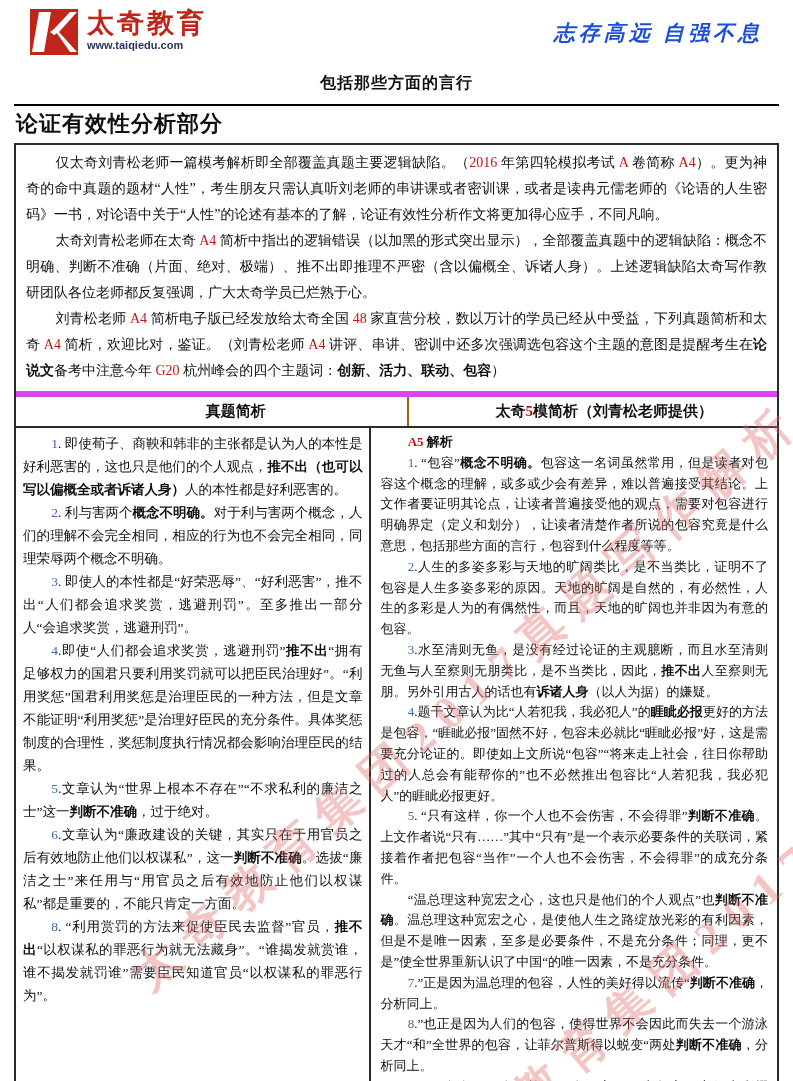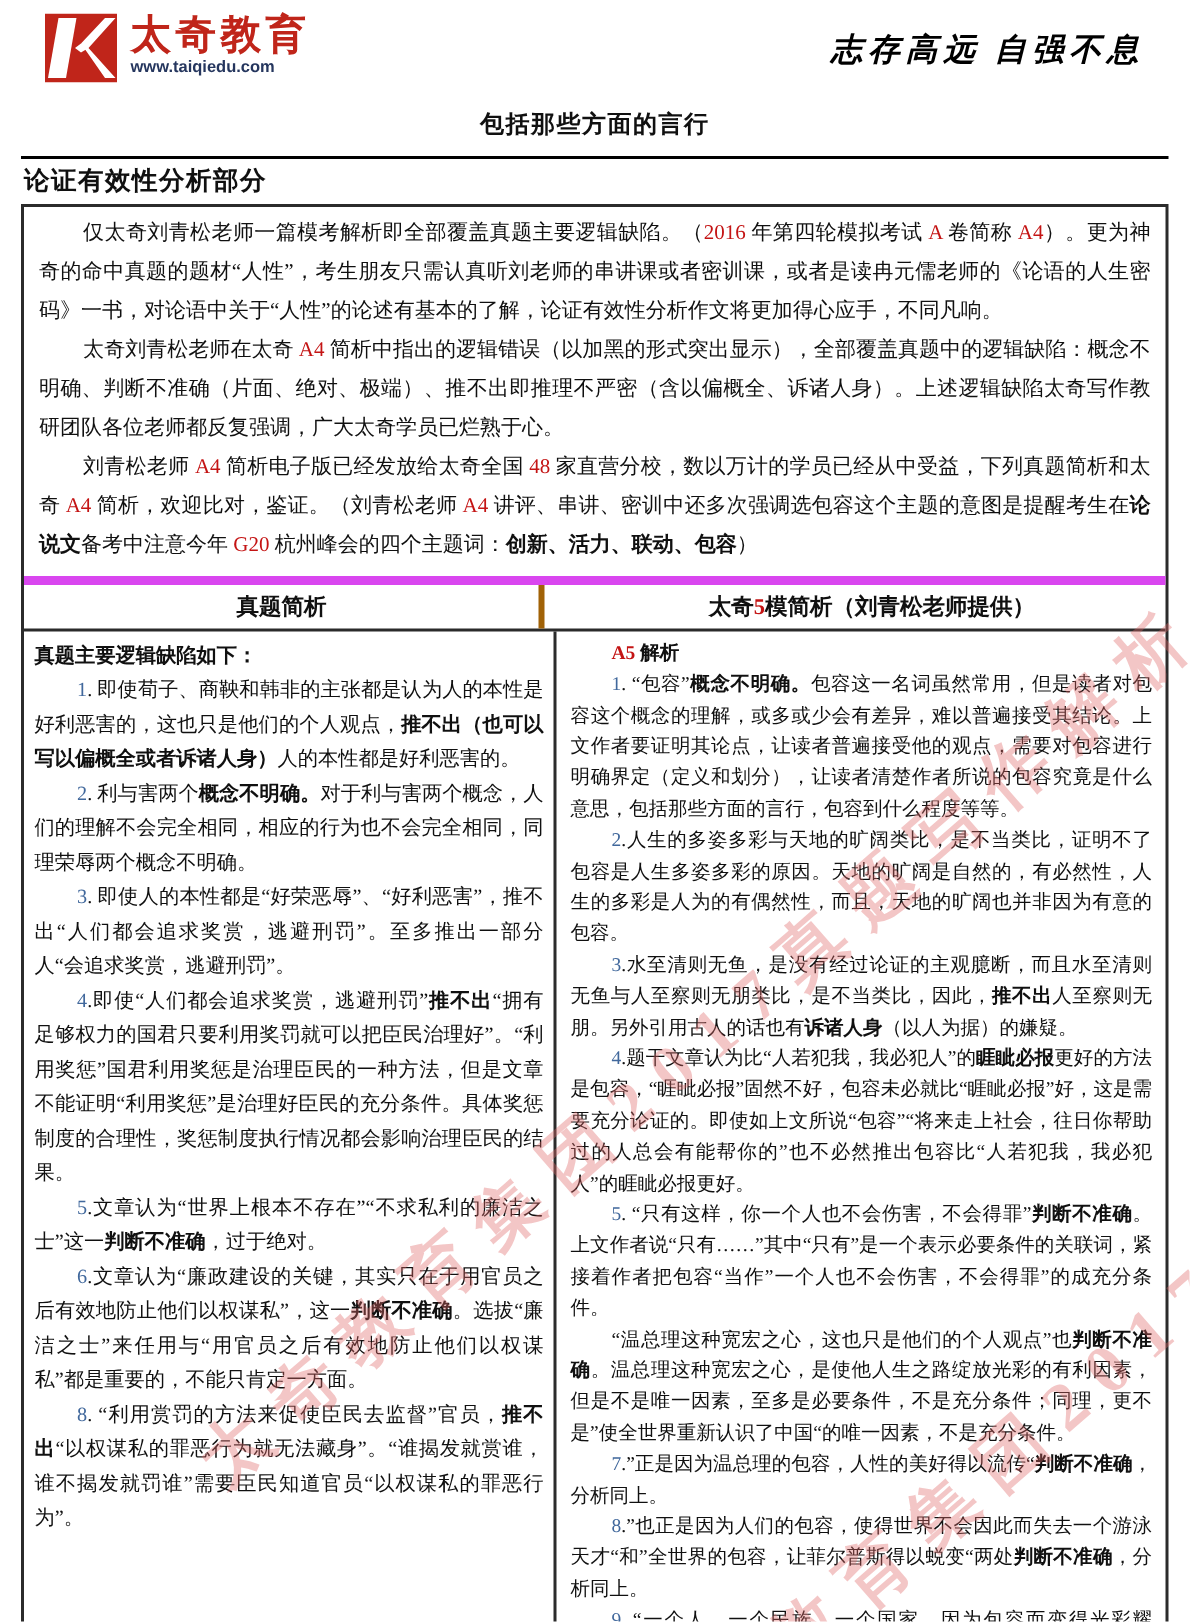--- a/index.html
+++ b/index.html
@@ -8,32 +8,32 @@
     position:relative;width:793px;height:1081px;background:#fff;overflow:hidden;
     font-family:"Liberation Serif","DejaVu Serif",serif;color:#101010;
   }
   
   .header{display:flex;justify-content:space-between;align-items:center;padding:9px 30px 0 30px;}
   .logo-wrap{display:flex;gap:9px;align-items:flex-start;}
   .logo-box{width:48px;height:46px;flex:0 0 auto;}
   .brand-col{display:flex;flex-direction:column;}
   .brand-name{color:#c0251a;font-weight:bold;font-size:27px;line-height:1.05;letter-spacing:3px;font-family:"Liberation Sans",sans-serif;}
   .brand-url{color:#25365e;font-size:11px;font-weight:bold;margin-top:2px;font-family:"Liberation Sans",sans-serif;}
-  .slogan{font-size:21px;font-weight:900;font-style:italic;letter-spacing:4px;margin-top:2px;color:#000000;}
+  .slogan{font-size:21px;font-weight:900;font-style:italic;letter-spacing:4px;margin-top:2px;color:#1d4ed8;}
   
   .page-title{text-align:center;font-size:16px;font-weight:bold;margin-top:18px;letter-spacing:1px;}
   .rule{border-top:2px solid #000;margin:10px 14px 0 14px;}
-  .section-title{font-size:17px;font-weight:bold;margin:3px 0 2px 16px;letter-spacing:1px;}
+  .section-title{font-size:22px;font-weight:bold;margin:3px 0 2px 16px;letter-spacing:1px;}
   
   .doc-table{margin:4px 14px 0 14px;border:2px solid #2b2b2b;background:#fff;position:relative;z-index:2;}
   .intro-cell{border-bottom:6px solid #d946ef;padding:5px 10px 7px 10px;font-size:14px;line-height:26px;text-align:justify;}
   .intro-cell .para{margin:0;text-indent:2.1em;}
   .head-row{display:flex;border-bottom:2px solid #2b2b2b;font-size:15px;text-align:center;}
   .head-cell{padding:5px 2px;}
-  .head-left{width:44.6%;border-right:4px solid #a16207;}
+  .head-left{width:44.6%;border-right:2px solid #a16207;margin-left:48px;}
   .head-right{flex:1;padding-left:24px;}
   .body-row{display:flex;align-items:stretch;min-height:722px;}
   .body-left{width:44.6%;border-right:2px solid #2b2b2b;padding:4px 7px 6px 7px;font-size:13.5px;line-height:23px;text-align:justify;}
   .body-right{flex:1;padding:4px 9px 6px 9px;font-size:13px;line-height:20.8px;text-align:justify;}
   .body-left .para,.body-right .para{margin:0;text-indent:2.1em;}
   .col-heading{margin:0;font-weight:bold;}
   .col-heading.left{text-indent:0;}
   .col-heading.right{text-indent:2.1em;}
   
   .b{font-weight:bold;}
@@ -82,21 +82,20 @@
           <p class="para"><span>太奇刘青松老师在太奇 </span><span class="c-red">A4</span><span> 简析中指出的逻辑错误（以加黑的形式突出显示），全部覆盖真题中的逻辑缺陷：概念不明确、判断不准确（片面、绝对、极端）、推不出即推理不严密（含以偏概全、诉诸人身）。上述逻辑缺陷太奇写作教研团队各位老师都反复强调，广大太奇学员已烂熟于心。</span></p>
           <p class="para"><span>刘青松老师 </span><span class="c-red">A4</span><span> 简析电子版已经发放给太奇全国 </span><span class="c-red">48</span><span> 家直营分校，数以万计的学员已经从中受益，下列真题简析和太奇 </span><span class="c-red">A4</span><span> 简析，欢迎比对，鉴证。（刘青松老师 </span><span class="c-red">A4</span><span> 讲评、串讲、密训中还多次强调选包容这个主题的意图是提醒考生在</span><span class="b">论说文</span><span>备考中注意今年 </span><span class="c-red">G20</span><span> 杭州峰会的四个主题词：</span><span class="b">创新、活力、联动、包容</span><span>）</span></p>
         </div>
     </div>
     <div class="head-row">
       <div class="head-cell head-left"><span class="b">真题简析</span></div>
       <div class="head-cell head-right"><span class="b">太奇</span><span class="b c-red">5</span><span class="b">模简析（刘青松老师提供）</span></div>
     </div>
     <div class="body-row">
       <div class="body-left">
-        <p class="col-heading left"><span class="b">真题主要逻辑缺陷如下：</span></p>
         <div>
             <p class="para"><span class="c-num">1</span><span>. 即使荀子、商鞅和韩非的主张都是认为人的本性是好利恶害的，这也只是他们的个人观点，</span><span class="b">推不出（也可以写以偏概全或者诉诸人身）</span><span>人的本性都是好利恶害的。</span></p>
             <p class="para"><span class="c-num">2</span><span>. 利与害两个</span><span class="b">概念不明确。</span><span>对于利与害两个概念，人们的理解不会完全相同，相应的行为也不会完全相同，同理荣辱两个概念不明确。</span></p>
             <p class="para"><span class="c-num">3</span><span>. 即使人的本性都是“好荣恶辱”、“好利恶害”，推不出“人们都会追求奖赏，逃避刑罚”。至多推出一部分人“会追求奖赏，逃避刑罚”。</span></p>
             <p class="para"><span class="c-num">4</span><span>.即使“人们都会追求奖赏，逃避刑罚”</span><span class="b">推不出</span><span>“拥有足够权力的国君只要利用奖罚就可以把臣民治理好”。“利用奖惩”国君利用奖惩是治理臣民的一种方法，但是文章不能证明“利用奖惩”是治理好臣民的充分条件。具体奖惩制度的合理性，奖惩制度执行情况都会影响治理臣民的结果。</span></p>
             <p class="para"><span class="c-num">5</span><span>.文章认为“世界上根本不存在”“不求私利的廉洁之士”这一</span><span class="b">判断不准确</span><span>，过于绝对。</span></p>
             <p class="para"><span class="c-num">6</span><span>.文章认为“廉政建设的关键，其实只在于用官员之后有效地防止他们以权谋私”，这一</span><span class="b">判断不准确</span><span>。选拔“廉洁之士”来任用与“用官员之后有效地防止他们以权谋私”都是重要的，不能只肯定一方面。</span></p>
             <p class="para"><span class="c-num">8</span><span>. “利用赏罚的方法来促使臣民去监督”官员，</span><span class="b">推不出</span><span>“以权谋私的罪恶行为就无法藏身”。“谁揭发就赏谁，谁不揭发就罚谁”需要臣民知道官员“以权谋私的罪恶行为”。</span></p>
           </div>
       </div>

